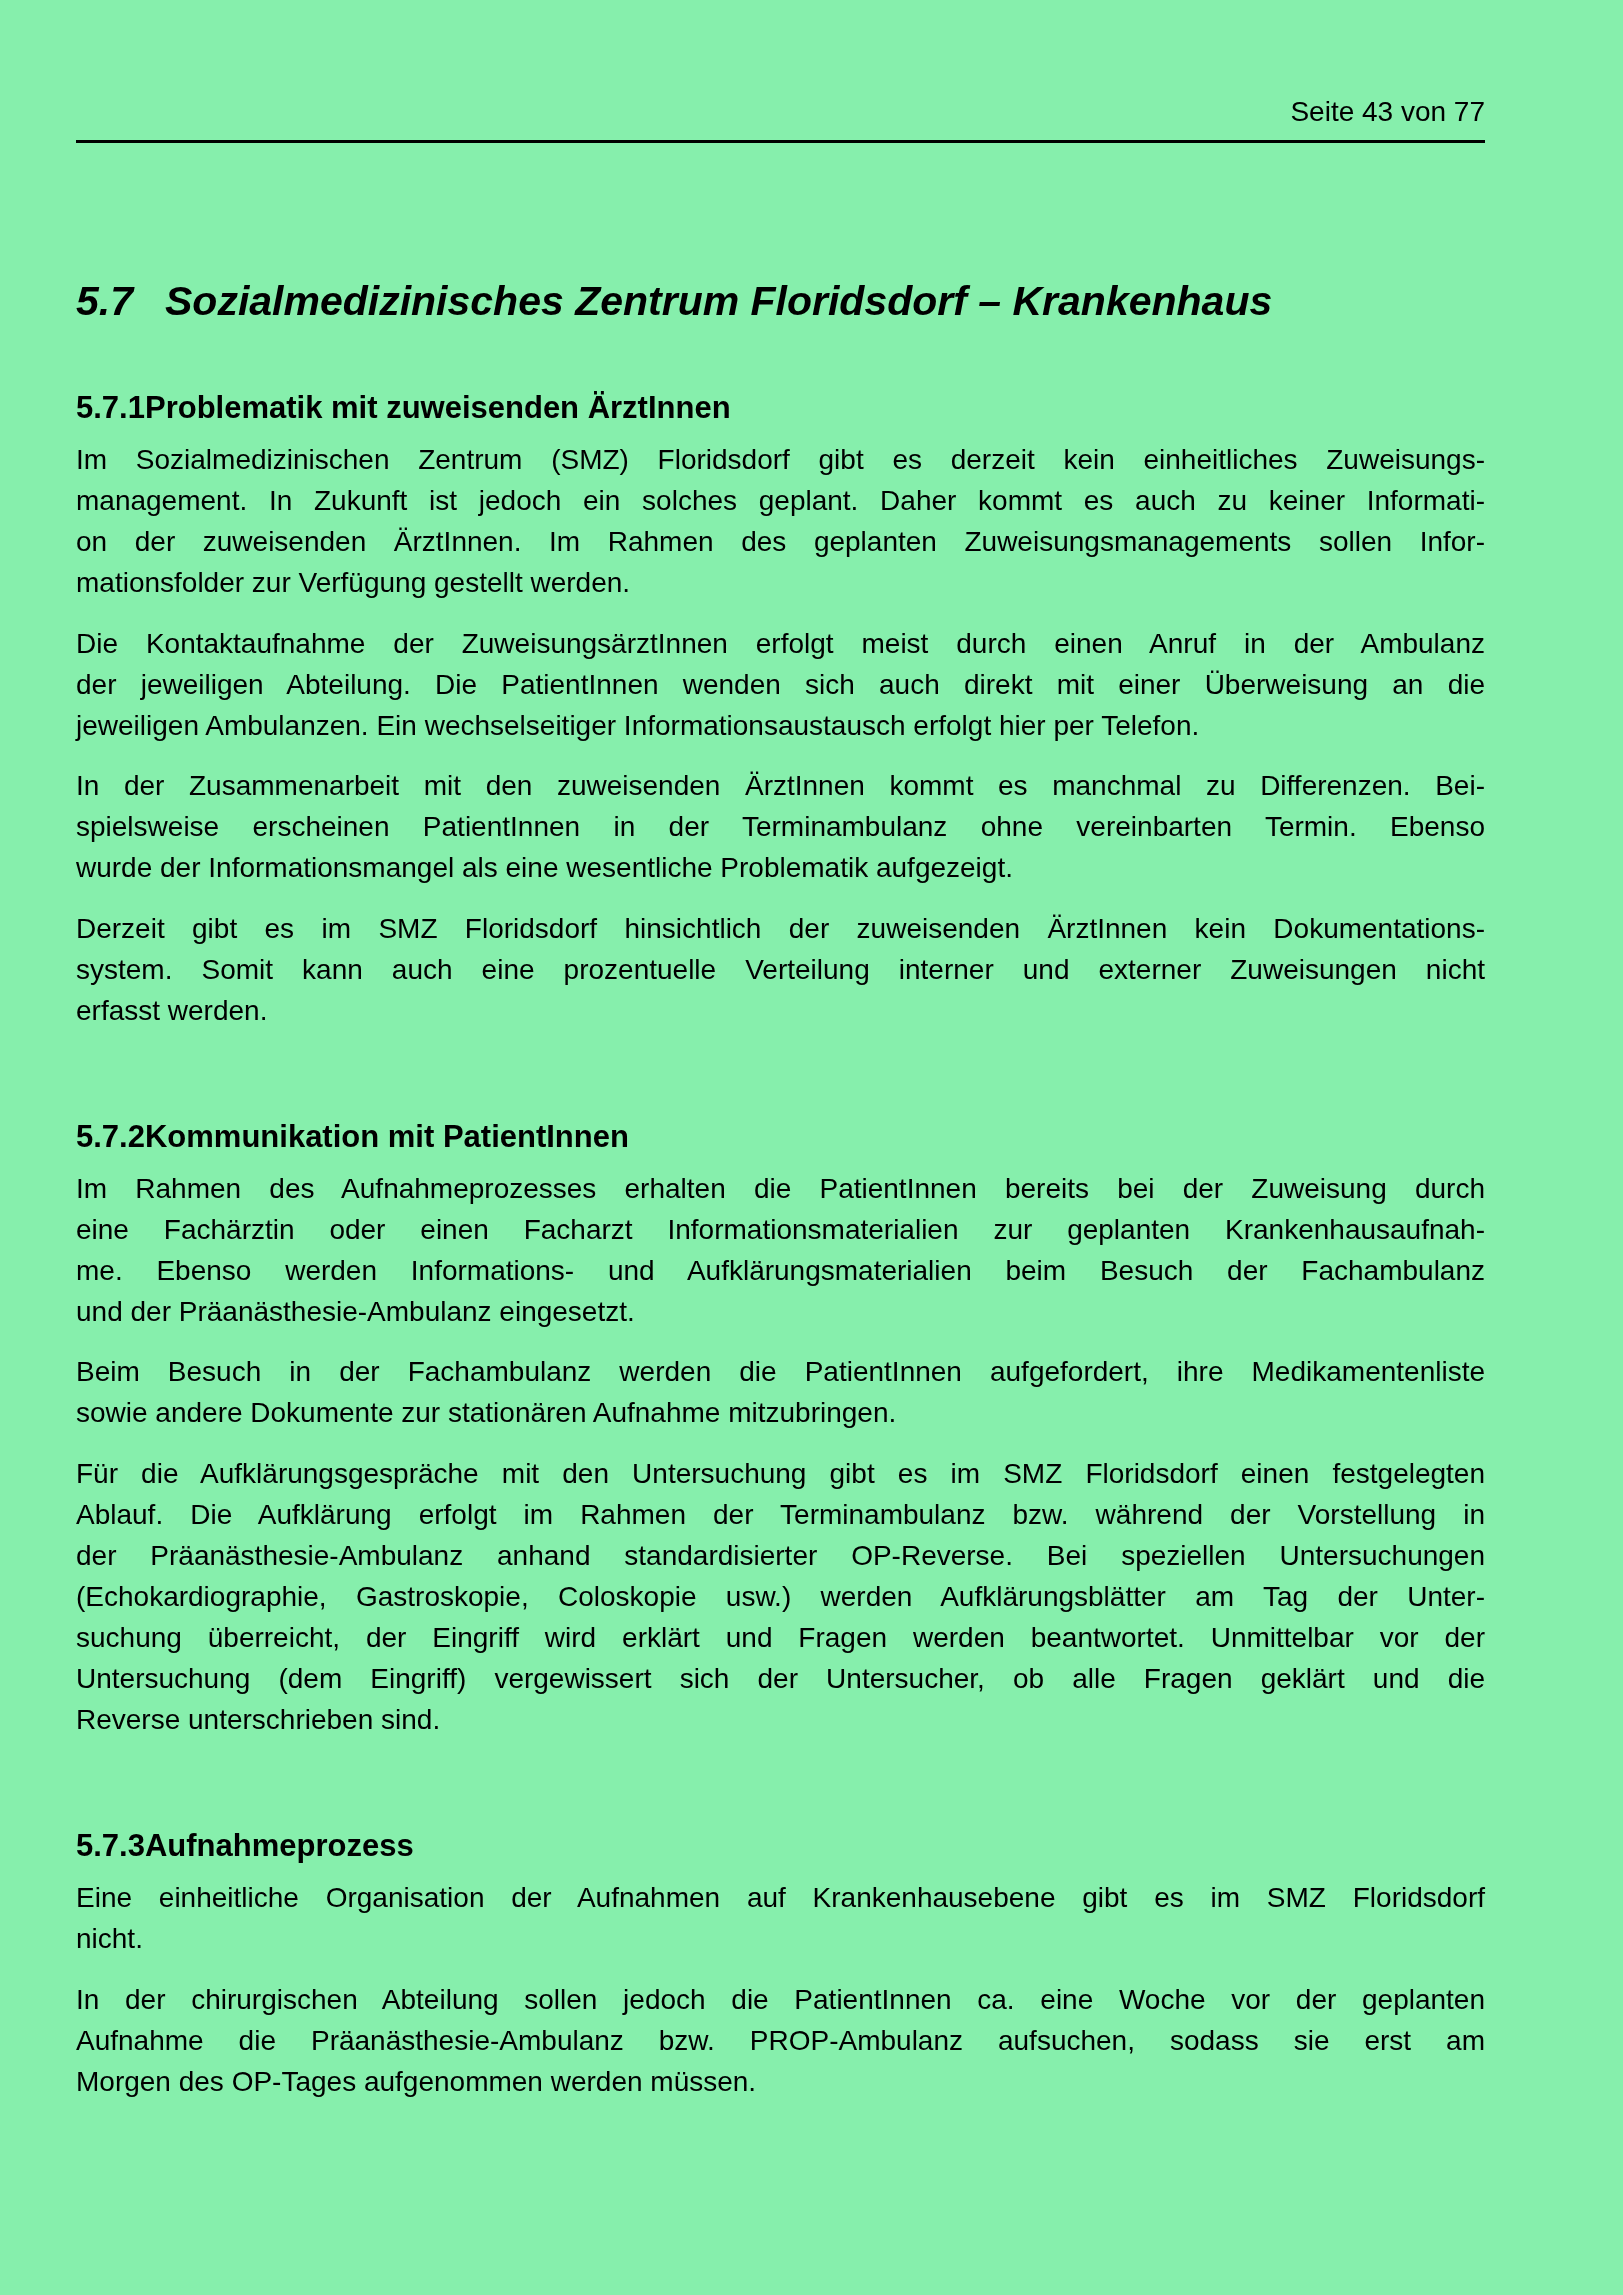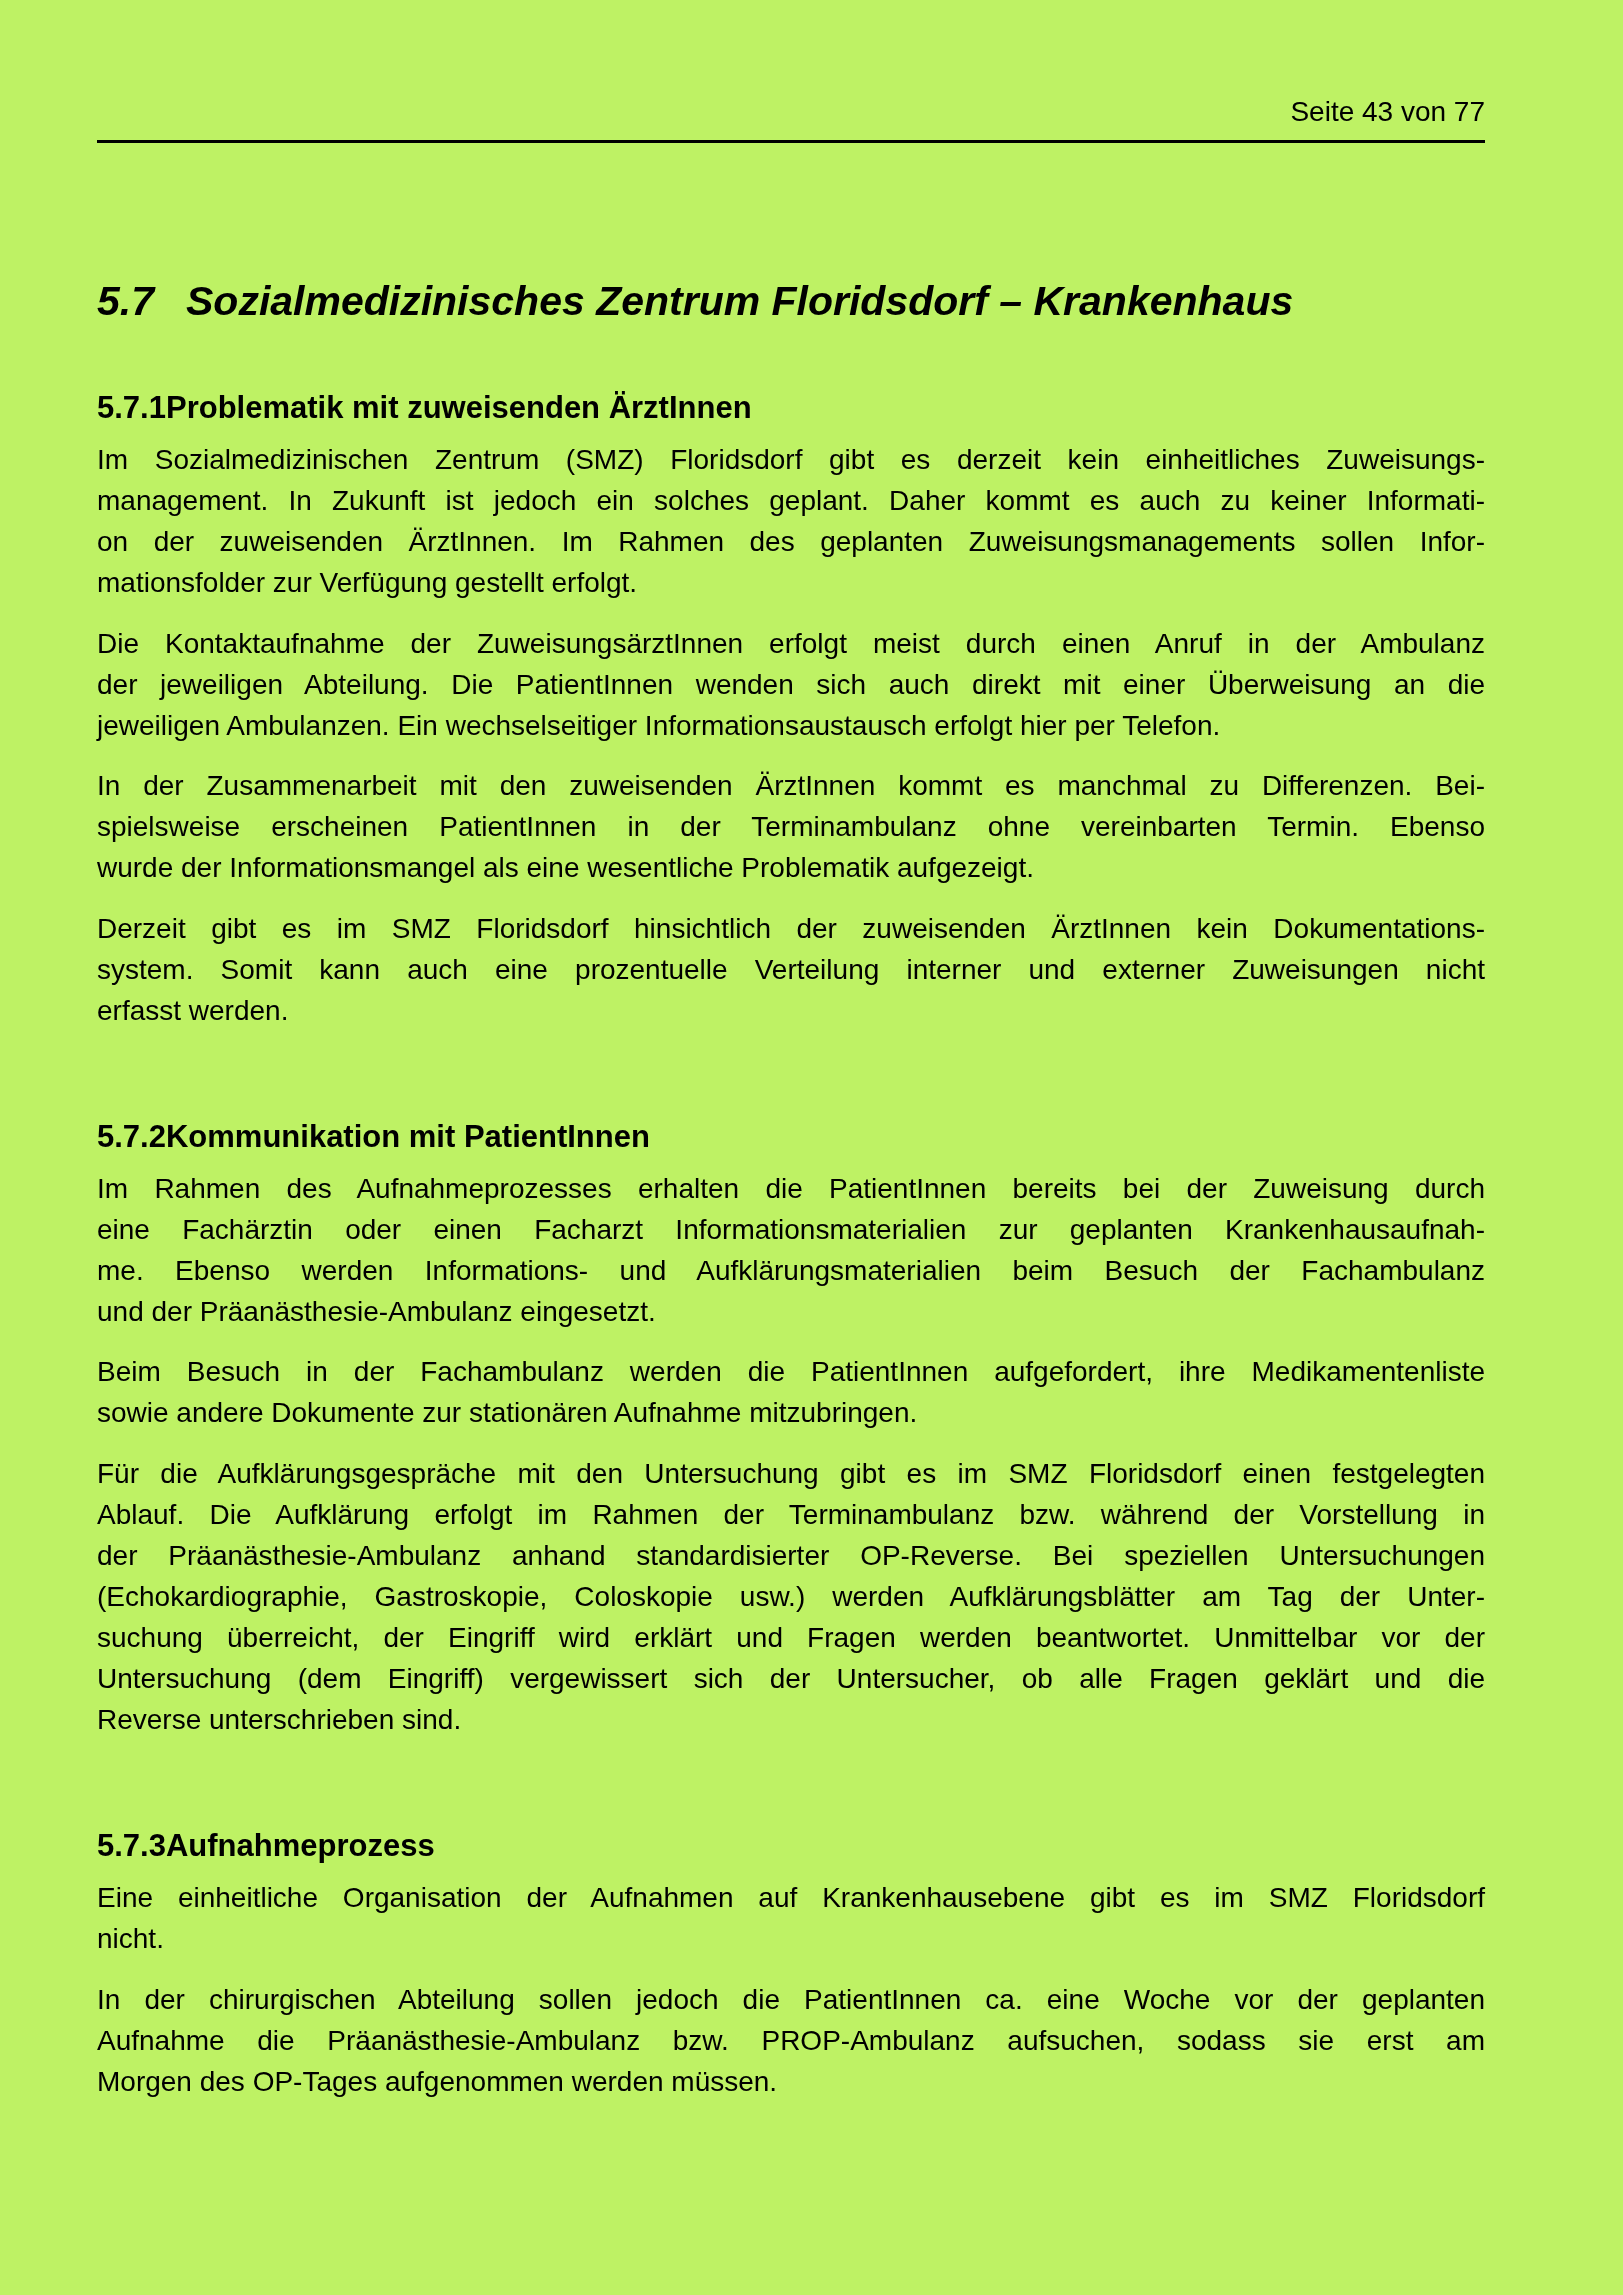--- a/index.html
+++ b/index.html
@@ -5,23 +5,23 @@
   html, body {
     margin: 0;
     padding: 0;
     background: #ffffff;
   }
   .page {
     position: relative;
     width: 1623px;
     height: 2295px;
     box-sizing: border-box;
-    background: #bef264;
+    background: #86efac;
     color: #000000;
-    padding: 0 138px 0 97px;
+    padding: 0 138px 0 76px;
     font-family: "Liberation Sans", "DejaVu Sans", sans-serif;
     overflow: hidden;
   }
   .page-header {
     padding-top: 94px;
     text-align: right;
     font-size: 28px;
     line-height: 36px;
   }
   .header-rule {
@@ -84,21 +84,21 @@
     <span class="hnum">5.7</span><span>Sozialmedizinisches Zentrum Floridsdorf – Krankenhaus</span>
   </h1>
 
   <main>
       <section>
         <h2 class="sub-heading"><span class="hnum">5.7.1</span><span>Problematik mit zuweisenden ÄrztInnen</span></h2>
         <p class="paragraph">
           <span class="ln">Im Sozialmedizinischen Zentrum (SMZ) Floridsdorf gibt es derzeit kein einheitliches Zuweisungs-</span>
           <span class="ln">management. In Zukunft ist jedoch ein solches geplant. Daher kommt es auch zu keiner Informati-</span>
           <span class="ln">on der zuweisenden ÄrztInnen. Im Rahmen des geplanten Zuweisungsmanagements sollen Infor-</span>
-          <span class="ln last">mationsfolder zur Verfügung gestellt erfolgt.</span>
+          <span class="ln last">mationsfolder zur Verfügung gestellt werden.</span>
         </p>
         <p class="paragraph">
           <span class="ln">Die Kontaktaufnahme der ZuweisungsärztInnen erfolgt meist durch einen Anruf in der Ambulanz</span>
           <span class="ln">der jeweiligen Abteilung. Die PatientInnen wenden sich auch direkt mit einer Überweisung an die</span>
           <span class="ln last">jeweiligen Ambulanzen. Ein wechselseitiger Informationsaustausch erfolgt hier per Telefon.</span>
         </p>
         <p class="paragraph">
           <span class="ln">In der Zusammenarbeit mit den zuweisenden ÄrztInnen kommt es manchmal zu Differenzen. Bei-</span>
           <span class="ln">spielsweise erscheinen PatientInnen in der Terminambulanz ohne vereinbarten Termin. Ebenso</span>
           <span class="ln last">wurde der Informationsmangel als eine wesentliche Problematik aufgezeigt.</span>

